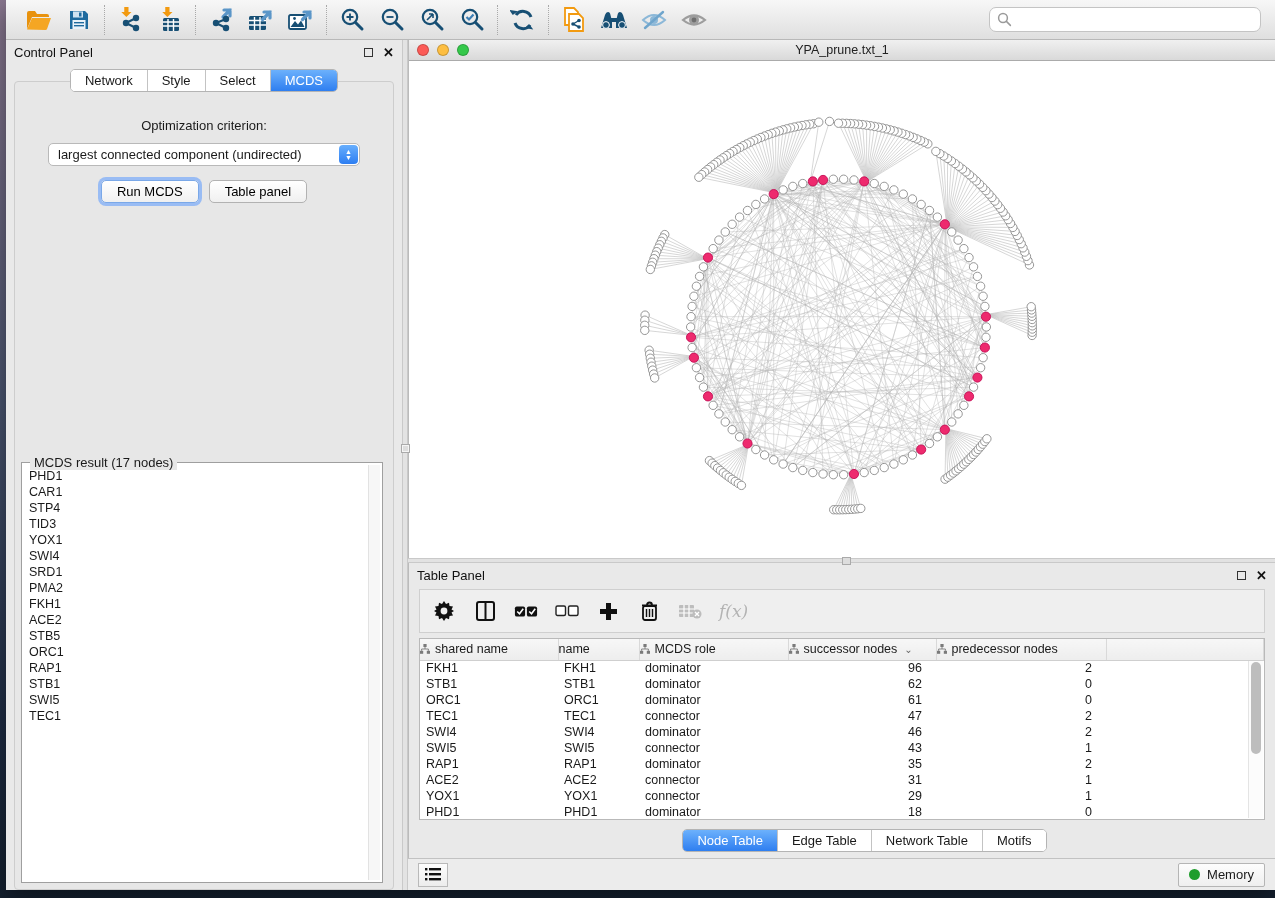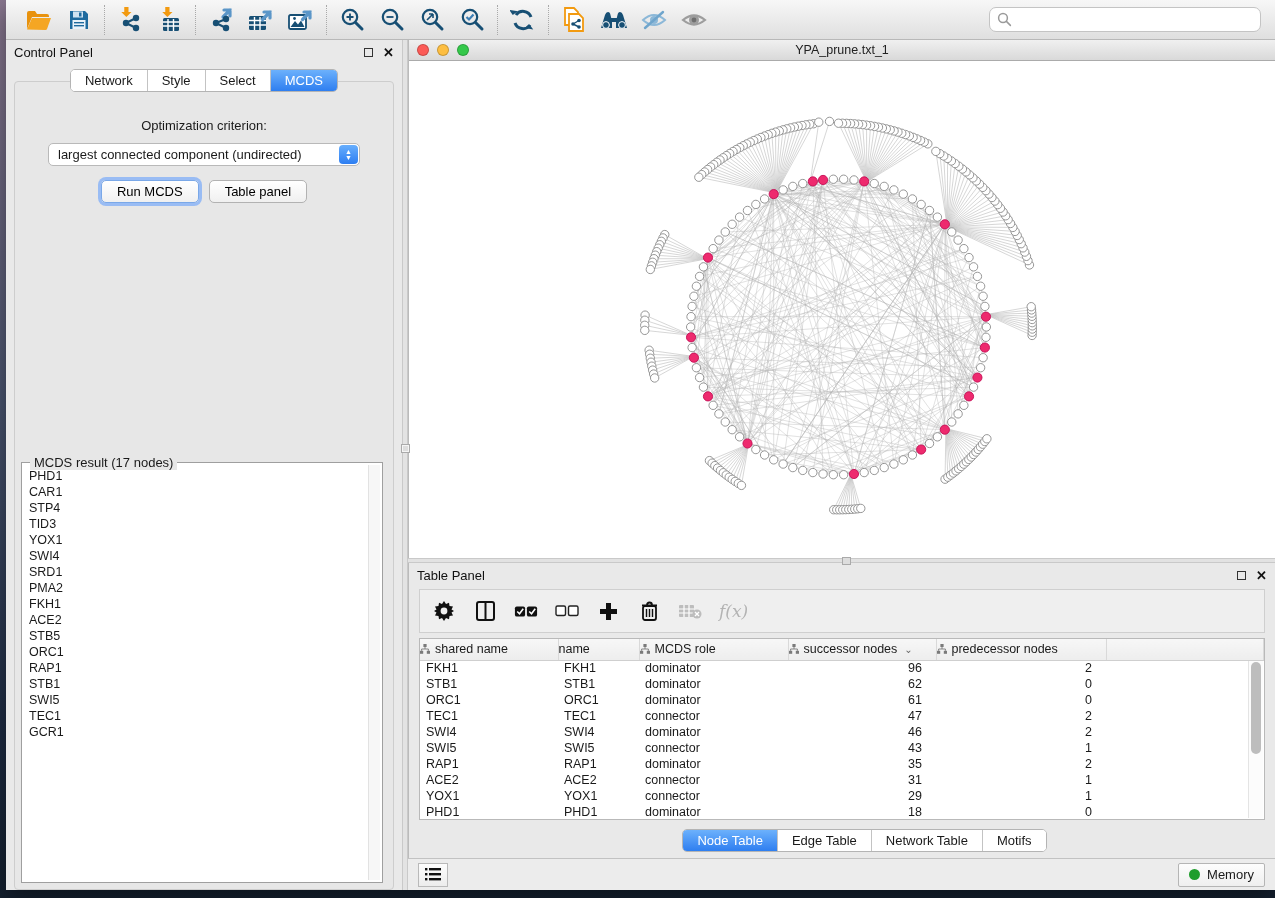--- a/index.html
+++ b/index.html
@@ -306,21 +306,20 @@
               <div>SRD1</div>
               <div>PMA2</div>
               <div>FKH1</div>
               <div>ACE2</div>
               <div>STB5</div>
               <div>ORC1</div>
               <div>RAP1</div>
               <div>STB1</div>
               <div>SWI5</div>
               <div>TEC1</div>
-              <div>GCR1</div>
             </div>
           <div class="gscroll"></div>
         </div>
       </div>
     </div>
 
     <div class="vsplit">
         <div class="handle"></div>
       </div>
 

